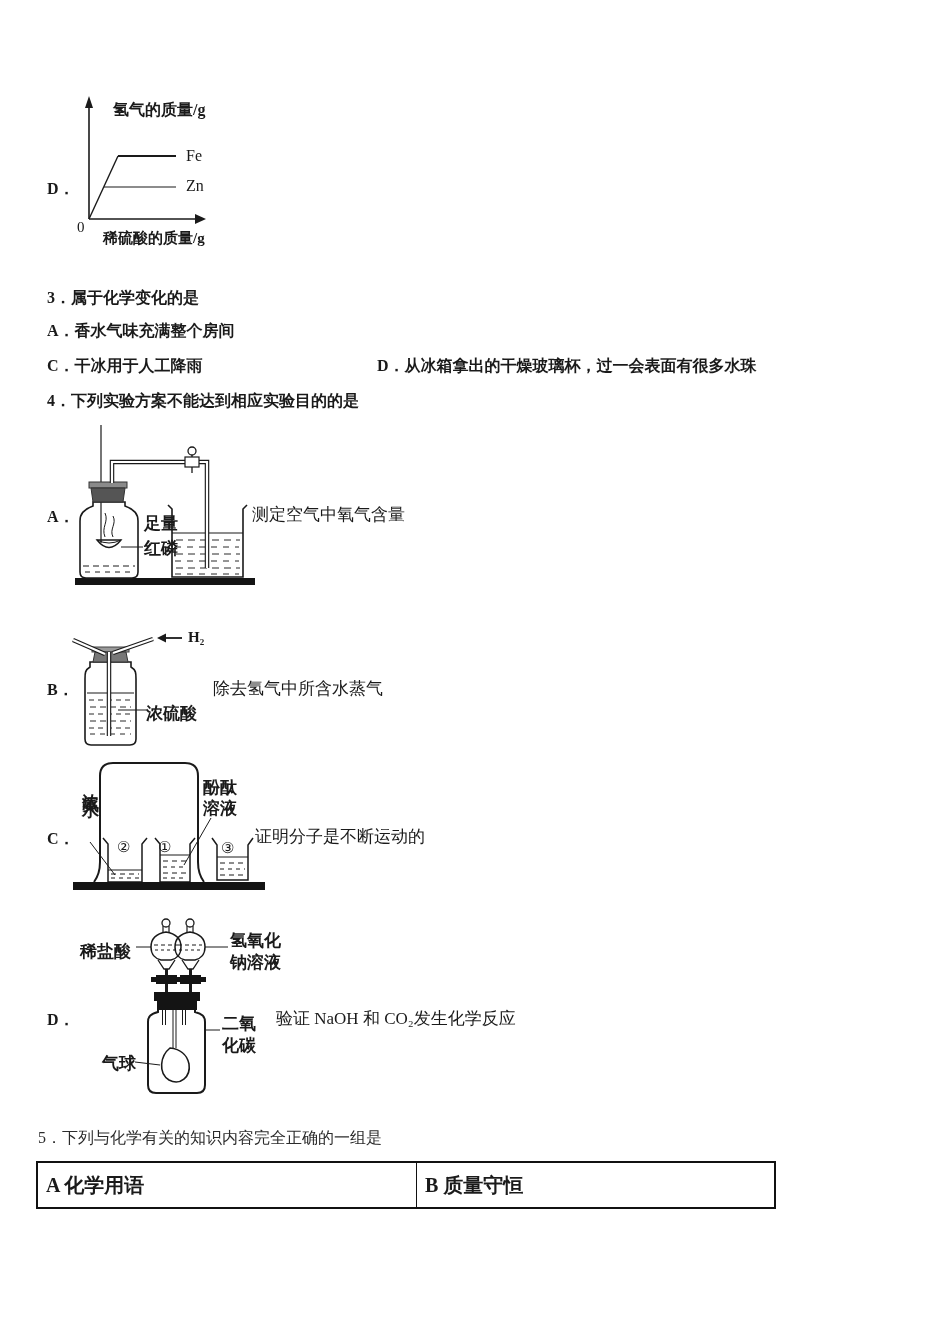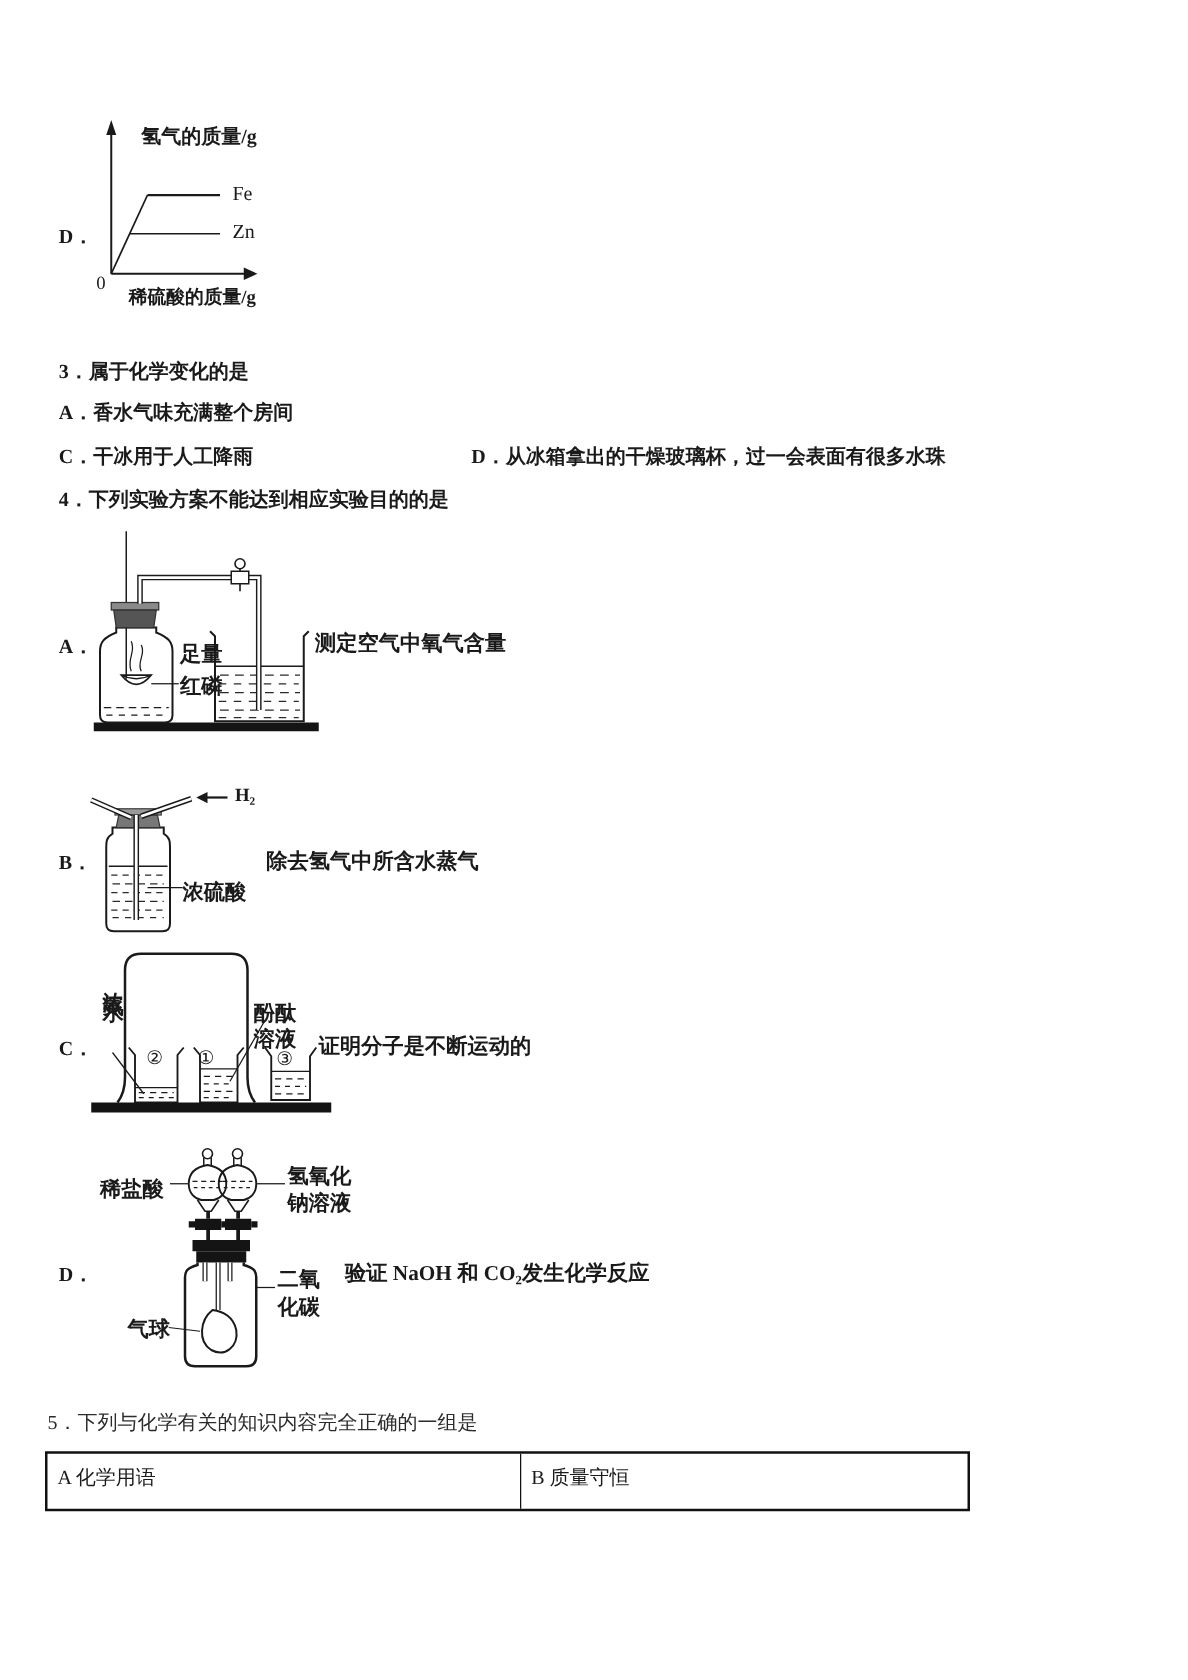--- a/index.html
+++ b/index.html
@@ -1,31 +1,31 @@
 <!DOCTYPE html>
 <html><head>
 <meta charset="utf-8">
 <style>
   html,body{margin:0;padding:0;background:#fff;}
   #page{position:relative;width:950px;height:1344px;background:#ffffff;overflow:hidden;
         font-family:"Liberation Serif","DejaVu Serif",serif;color:#1a1a1a;}
   .lbl{position:absolute;white-space:nowrap;font-size:16px;line-height:19px;}
   .b{font-weight:bold;}
-  .cap{position:absolute;white-space:nowrap;font-size:17px;font-weight:bold;line-height:20px;}
+  .cap{position:absolute;white-space:nowrap;font-size:17px;font-weight:normal;line-height:20px;}
   .side{position:absolute;white-space:nowrap;font-size:16px;font-weight:bold;}
   .ann{position:absolute;font-size:17px;font-weight:bold;line-height:25px;}
   .wrap{white-space:normal;word-break:break-all;}
   .vert{writing-mode:vertical-lr;text-orientation:upright;letter-spacing:4px;}
   .num{position:absolute;font-size:15px;line-height:15px;}
   svg{position:absolute;overflow:visible;}
   .stroke{stroke:#1a1a1a;fill:none;}
   .q5t{position:absolute;white-space:nowrap;font-size:16px;color:#2b2b2b;}
   #q5table{position:absolute;left:36px;top:1161px;width:740px;height:48px;
            border:2px solid #111;box-sizing:border-box;display:flex;}
-  #q5table .cell{box-sizing:border-box;padding:9px 0 0 8px;font-size:16px;font-weight:normal;}
+  #q5table .cell{box-sizing:border-box;padding:9px 0 0 8px;font-size:20px;font-weight:bold;}
   #q5table .c1{width:379px;border-right:1.5px solid #111;}
   #q5table .c2{flex:1;}
 </style>
 </head>
 <body>
 
 <div id="page">
 
   <div class="side" style="left:47px;top:179px">D．</div>
 
@@ -129,21 +129,21 @@
     <path class="stroke" d="M142,80 L147,87 L147,122 L178,122 L178,87 L183,80" stroke-width="1.5"></path>
     <line class="stroke" x1="147" y1="99" x2="178" y2="99" stroke-width="1"></line>
     <line class="stroke" x1="150" y1="105" x2="175" y2="105" stroke-dasharray="5 4"></line>
     <line class="stroke" x1="150" y1="111" x2="175" y2="111" stroke-dasharray="4 4"></line>
     <line class="stroke" x1="150" y1="117" x2="175" y2="117" stroke-dasharray="5 4"></line>
     <rect x="3" y="124" width="192" height="8" fill="#141414"></rect>
     <line class="stroke" x1="20" y1="84" x2="45" y2="117" stroke-width="1"></line>
     <line class="stroke" x1="141" y1="60" x2="114" y2="107" stroke-width="1"></line>
   </svg>
   <div class="ann vert" style="left:78px;top:779px">浓氨水</div>
-  <div class="ann wrap" style="left:203px;top:800px;width:38px;line-height:21px">酚酞溶液</div>
+  <div class="ann wrap" style="left:203px;top:777px;width:38px;line-height:21px">酚酞溶液</div>
   <div class="num" style="left:117px;top:840px">②</div>
   <div class="num" style="left:158px;top:840px">①</div>
   <div class="num" style="left:221px;top:841px">③</div>
   <div class="cap" style="left:255px;top:827px">证明分子是不断运动的</div>
 
   <div class="side" style="left:47px;top:1010px">D．</div>
   <svg style="left:90px;top:915px" width="190" height="180" viewBox="0 0 190 180">
 
     <g>
       <circle class="stroke" cx="76" cy="8" r="4" stroke-width="1.3"></circle>

